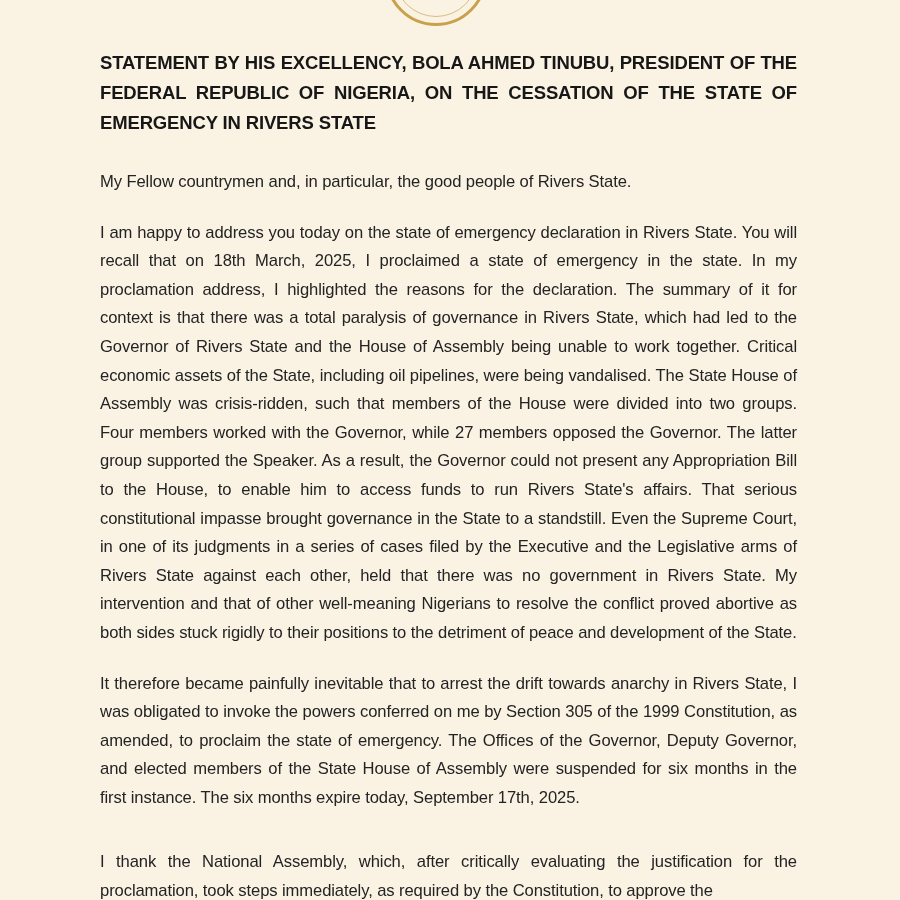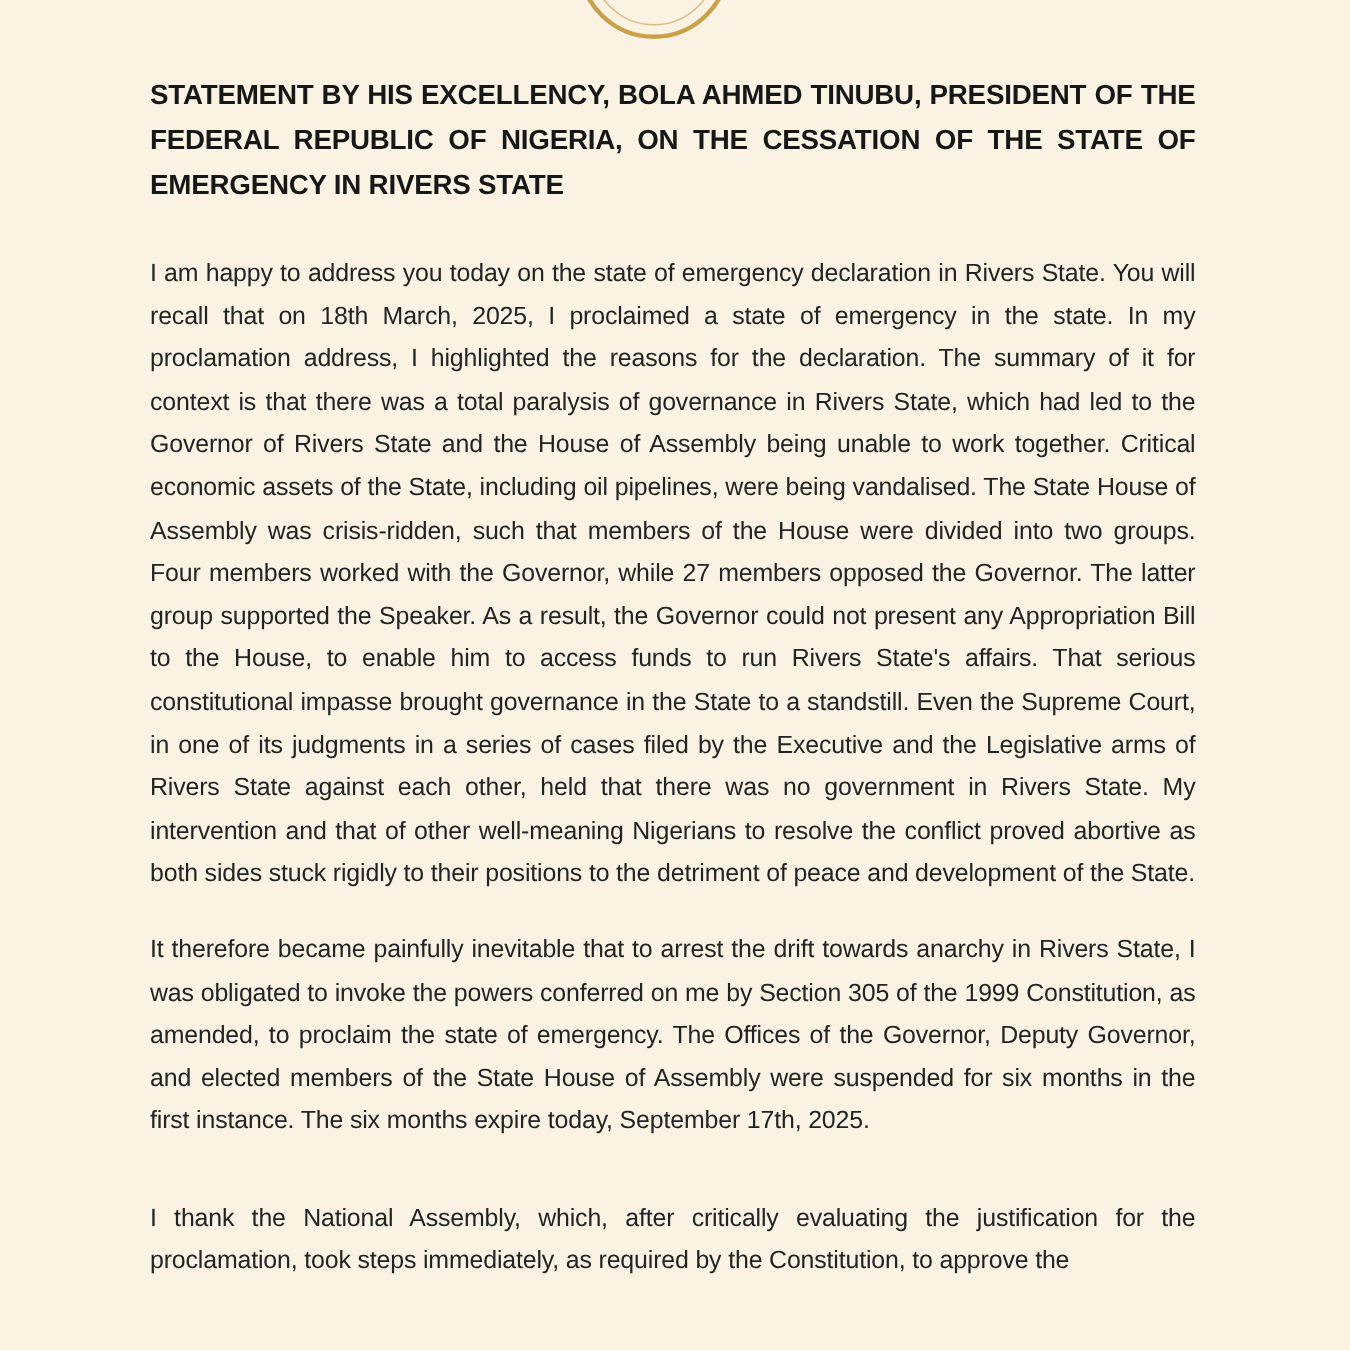--- a/index.html
+++ b/index.html
@@ -78,18 +78,19 @@
 <div class="page">
 
   <div class="seal">
     <div class="seal-inner"></div>
   </div>
 
   <div class="content">
 
     <h1 class="doc-title">STATEMENT BY HIS EXCELLENCY, BOLA AHMED TINUBU, PRESIDENT OF THE FEDERAL REPUBLIC OF NIGERIA, ON THE CESSATION OF THE STATE OF EMERGENCY IN RIVERS STATE</h1>
 
+    <p class="para">My Fellow countrymen and, in particular, the good people of Rivers State.</p>
     <p class="para">I am happy to address you today on the state of emergency declaration in Rivers State. You will recall that on 18th March, 2025, I proclaimed a state of emergency in the state. In my proclamation address, I highlighted the reasons for the declaration. The summary of it for context is that there was a total paralysis of governance in Rivers State, which had led to the Governor of Rivers State and the House of Assembly being unable to work together. Critical economic assets of the State, including oil pipelines, were being vandalised. The State House of Assembly was crisis-ridden, such that members of the House were divided into two groups. Four members worked with the Governor, while 27 members opposed the Governor. The latter group supported the Speaker. As a result, the Governor could not present any Appropriation Bill to the House, to enable him to access funds to run Rivers State's affairs. That serious constitutional impasse brought governance in the State to a standstill. Even the Supreme Court, in one of its judgments in a series of cases filed by the Executive and the Legislative arms of Rivers State against each other, held that there was no government in Rivers State. My intervention and that of other well-meaning Nigerians to resolve the conflict proved abortive as both sides stuck rigidly to their positions to the detriment of peace and development of the State.</p>
     <p class="para">It therefore became painfully inevitable that to arrest the drift towards anarchy in Rivers State, I was obligated to invoke the powers conferred on me by Section 305 of the 1999 Constitution, as amended, to proclaim the state of emergency. The Offices of the Governor, Deputy Governor, and elected members of the State House of Assembly were suspended for six months in the first instance. The six months expire today, September 17th, 2025.</p>
     <p class="para">I thank the National Assembly, which, after critically evaluating the justification for the proclamation, took steps immediately, as required by the Constitution, to approve the</p>
 
   </div>
 </div>
 
 </body></html>

